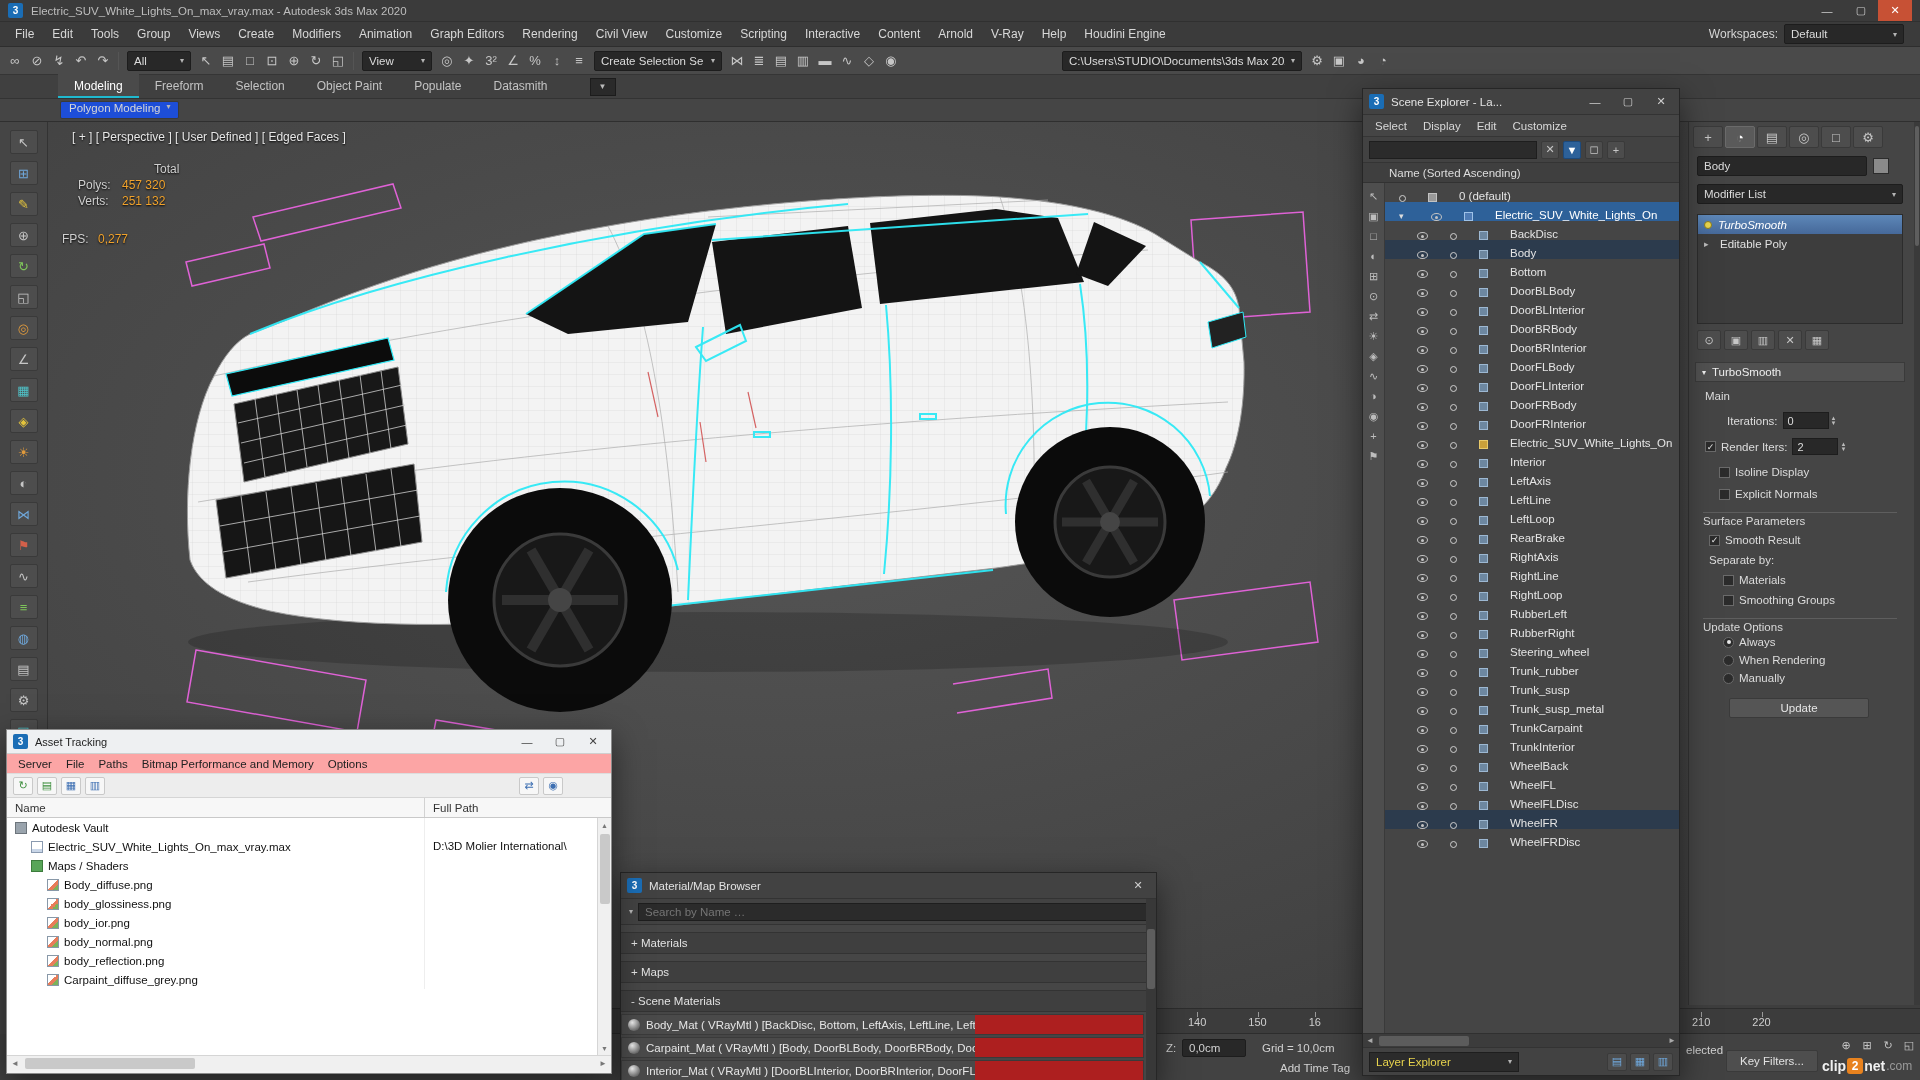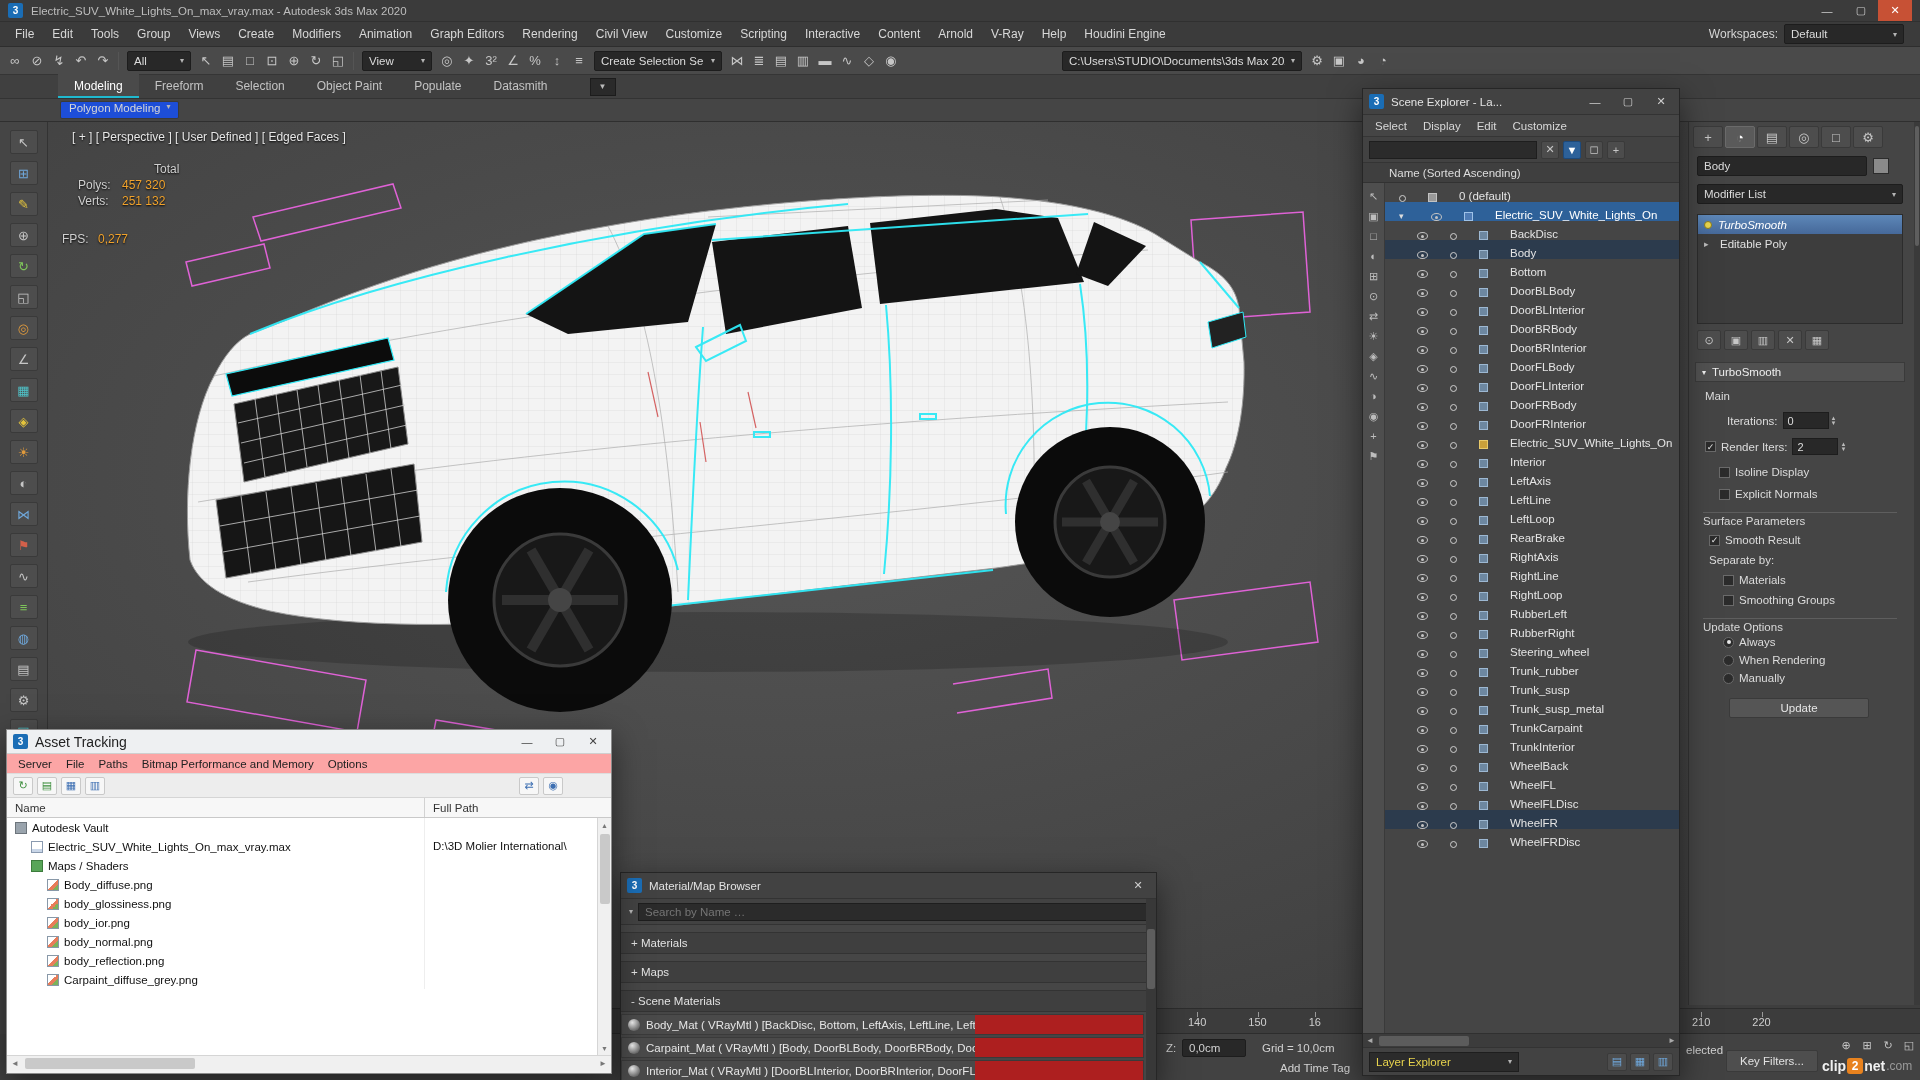--- a/index.html
+++ b/index.html
@@ -849,21 +849,21 @@
     <span class="icon">▤</span>
         <span class="icon">▦</span>
         <span class="icon">▥</span>
       </div>
   </div>
 </div>
 
 <div class="win at">
   <div class="at-title">
     <span class="logo">3</span>
-    <span style="font-size:14px">Asset Tracking</span>
+    <span style="font-size:11px">Asset Tracking</span>
     <span style="margin-left:auto"></span>
     <span class="wbtn">—</span>
     <span class="wbtn">▢</span>
     <span class="wbtn">✕</span>
   </div>
   <div class="at-menus">
 
   <div class="menu-item">Server</div>
       <div class="menu-item">File</div>
       <div class="menu-item">Paths</div>

